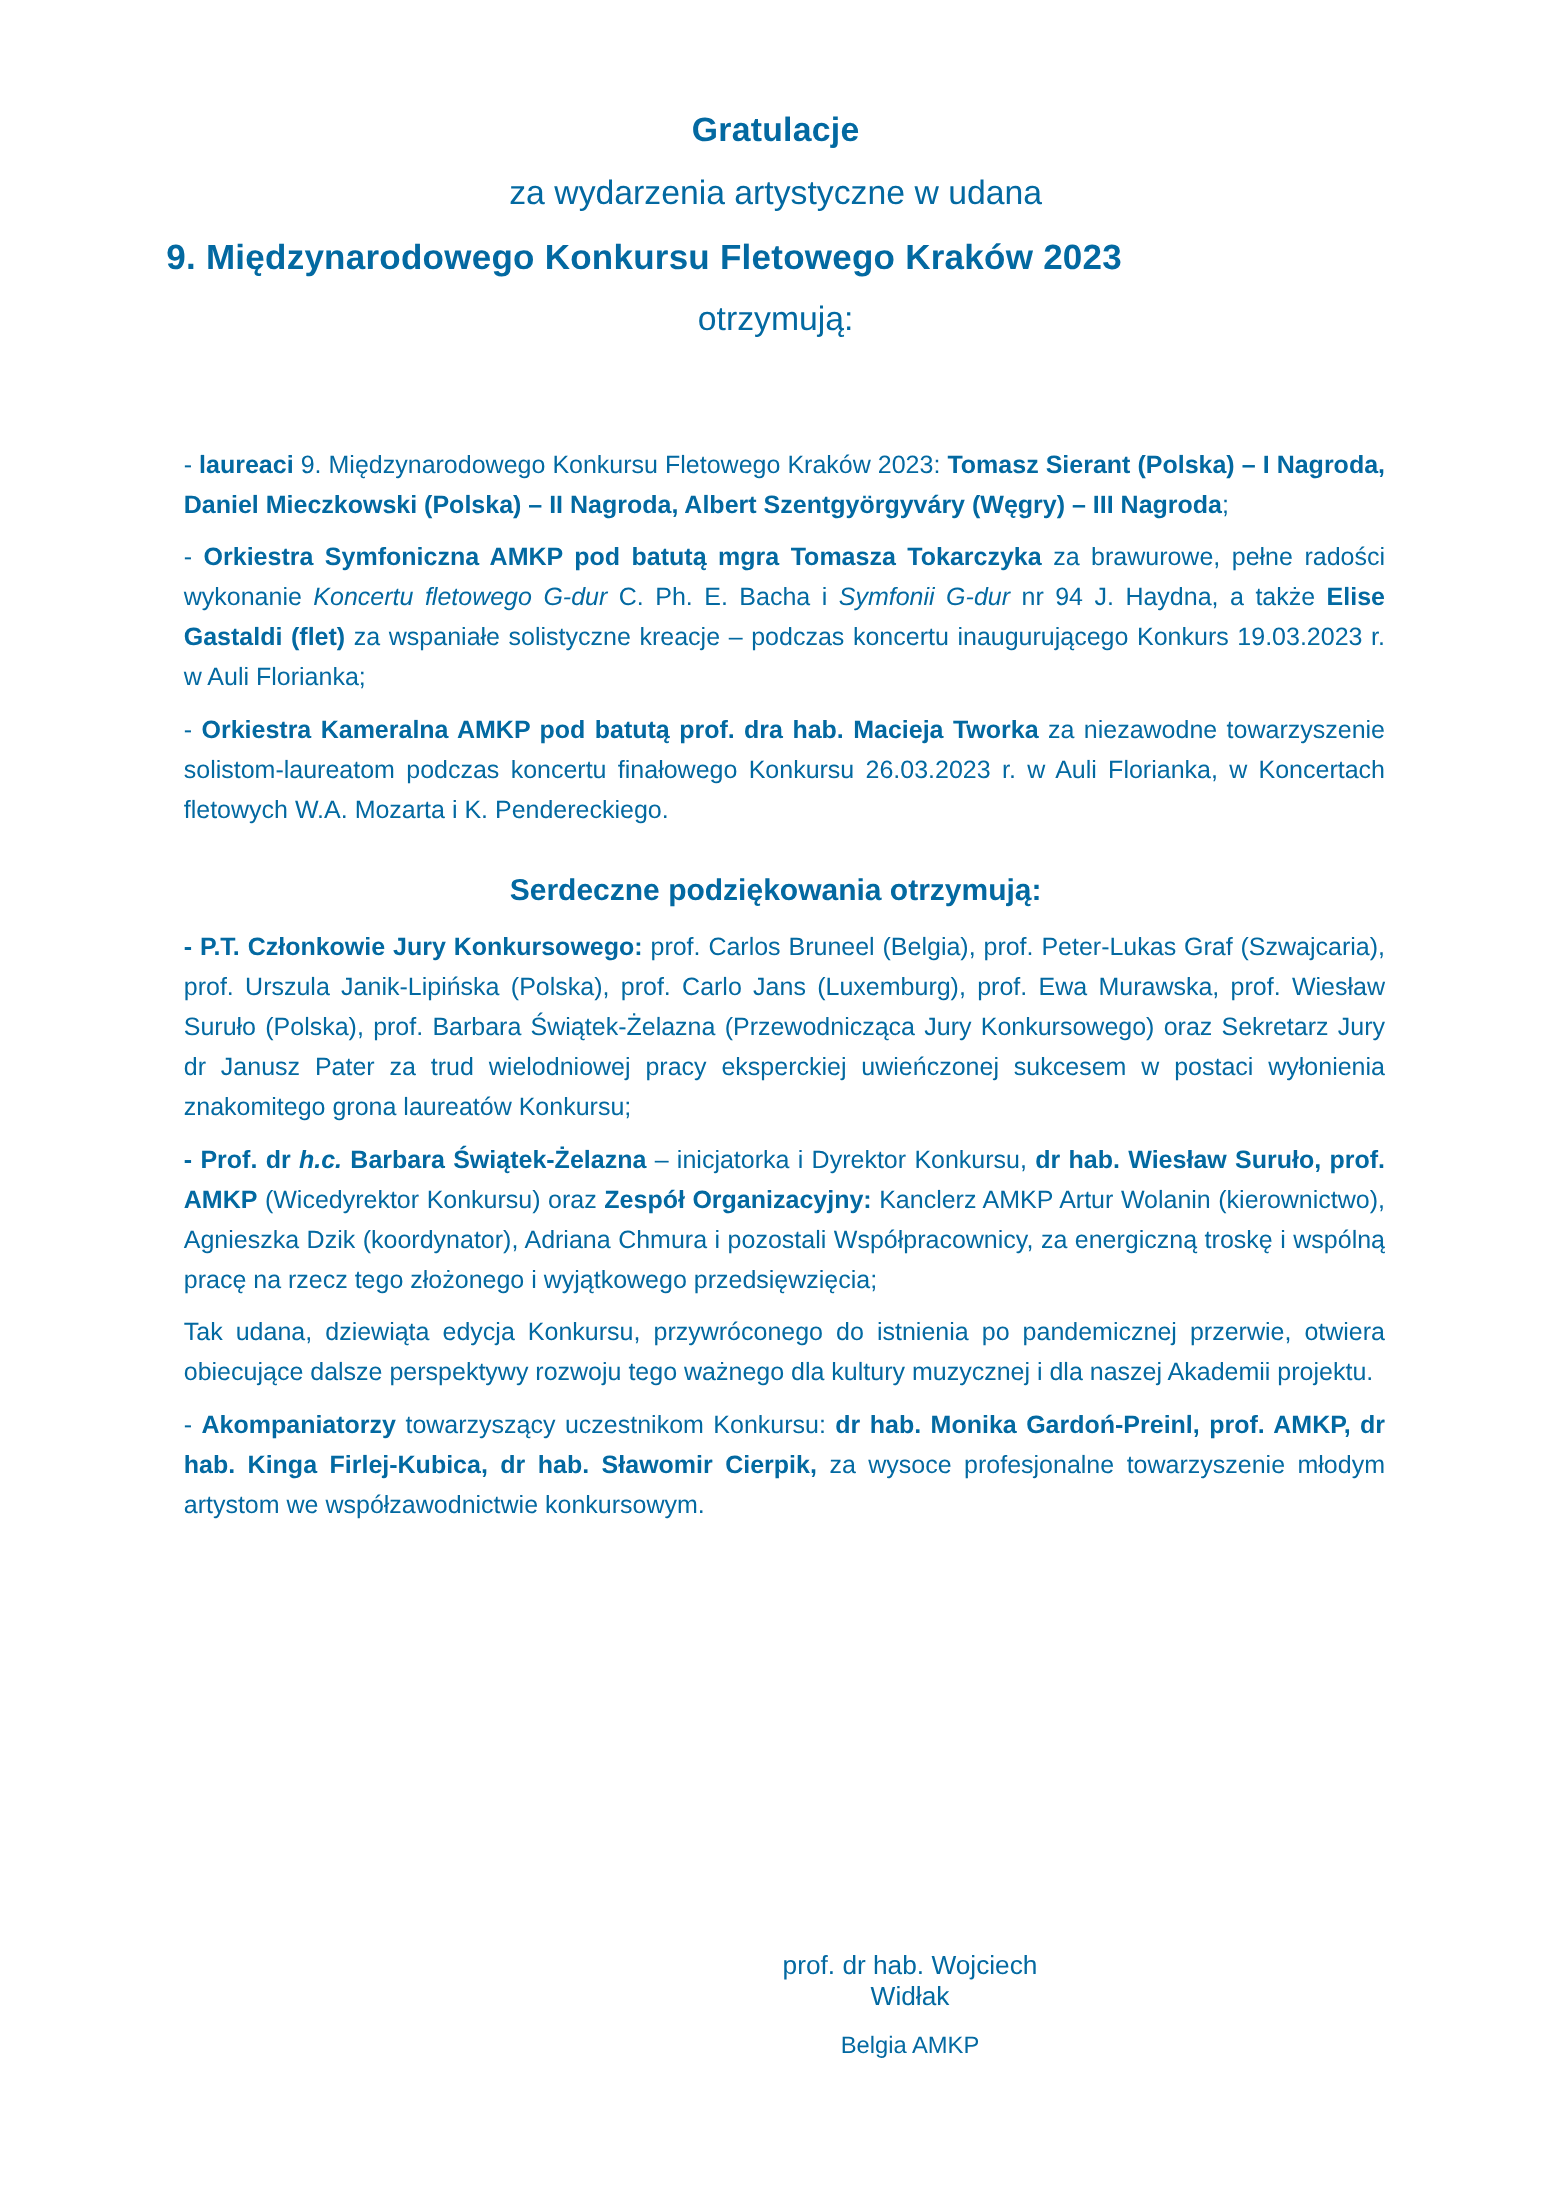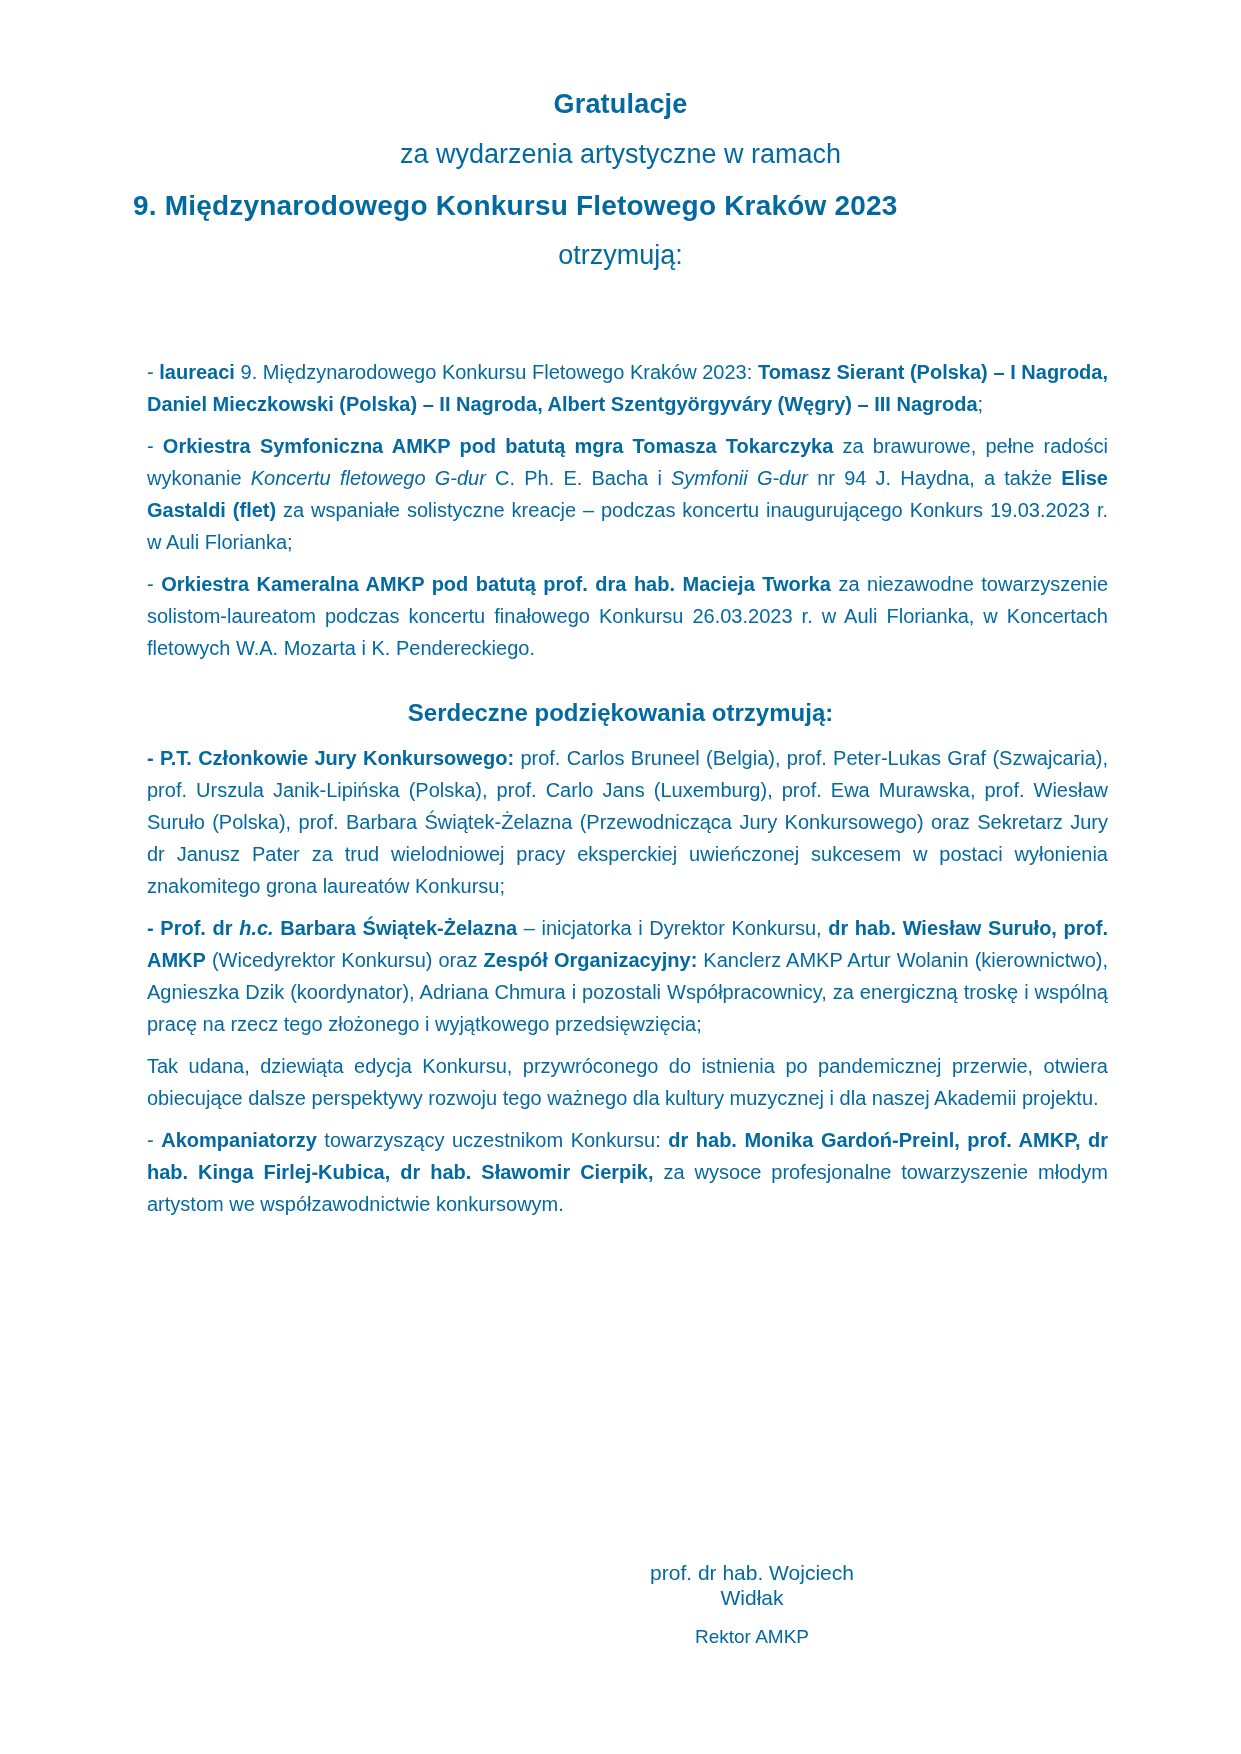--- a/index.html
+++ b/index.html
@@ -55,42 +55,42 @@
   .thanks-heading {
     font-size: 24px;
     font-weight: 700;
     text-align: center;
     margin: 36px 0 16px 0;
     line-height: 26px;
   }
   .signature {
     position: absolute;
     top: 1560px;
-    left: 616px;
+    left: 592px;
     width: 272px;
     text-align: center;
   }
   .sig-name {
     font-size: 21px;
     line-height: 1.2;
   }
   .sig-role {
     font-size: 19px;
     line-height: 1.2;
     margin-top: 16px;
   }
 </style>
 </head>
 <body>
 
 <div class="page">
 
   <header class="doc-header">
     <h1 class="title">Gratulacje</h1>
-    <p class="sub">za wydarzenia artystyczne w ramach</p>
+    <p class="sub">za wydarzenia artystyczne w udana</p>
     <h2 class="title2">9. Międzynarodowego Konkursu Fletowego Kraków 2023</h2>
     <p class="sub">otrzymują:</p>
   </header>
 
   <section class="body-text">
     <p class="para"><span>- </span><span style="font-weight: 700;">laureaci</span><span> 9. Międzynarodowego Konkursu Fletowego Kraków 2023: </span><span style="font-weight: 700;">Tomasz Sierant (Polska) – I Nagroda, Daniel Mieczkowski (Polska) – II Nagroda, Albert Szentgyörgyváry (Węgry) – III Nagroda</span><span>;</span></p>
     <p class="para"><span>- </span><span style="font-weight: 700;">Orkiestra Symfoniczna AMKP pod batutą mgra Tomasza Tokarczyka</span><span> za brawurowe, pełne radości wykonanie </span><span style="font-style: italic;">Koncertu fletowego G-dur</span><span> C. Ph. E. Bacha i </span><span style="font-style: italic;">Symfonii G-dur</span><span> nr 94 J. Haydna, a także </span><span style="font-weight: 700;">Elise Gastaldi (flet)</span><span> za wspaniałe solistyczne kreacje – podczas koncertu inaugurującego Konkurs 19.03.2023 r. w Auli Florianka;</span></p>
     <p class="para"><span>- </span><span style="font-weight: 700;">Orkiestra Kameralna AMKP pod batutą prof. dra hab. Macieja Tworka</span><span> za niezawodne towarzyszenie solistom-laureatom podczas koncertu finałowego Konkursu 26.03.2023 r. w Auli Florianka, w Koncertach fletowych W.A. Mozarta i K. Pendereckiego.</span></p>
   </section>
 
@@ -98,16 +98,16 @@
 
   <section class="body-text second">
     <p class="para"><span style="font-weight: 700;">- P.T. Członkowie Jury Konkursowego:</span><span> prof. Carlos Bruneel (Belgia), prof. Peter-Lukas Graf (Szwajcaria), prof. Urszula Janik-Lipińska (Polska), prof. Carlo Jans (Luxemburg), prof. Ewa Murawska, prof. Wiesław Suruło (Polska), prof. Barbara Świątek-Żelazna (Przewodnicząca Jury Konkursowego) oraz Sekretarz Jury dr Janusz Pater za trud wielodniowej pracy eksperckiej uwieńczonej sukcesem w postaci wyłonienia znakomitego grona laureatów Konkursu;</span></p>
     <p class="para"><span style="font-weight: 700;">- Prof. dr </span><span style="font-weight: 700; font-style: italic;">h.c.</span><span style="font-weight: 700;"> Barbara Świątek-Żelazna</span><span> – inicjatorka i Dyrektor Konkursu, </span><span style="font-weight: 700;">dr hab. Wiesław Suruło, prof. AMKP</span><span> (Wicedyrektor Konkursu) oraz </span><span style="font-weight: 700;">Zespół Organizacyjny:</span><span> Kanclerz AMKP Artur Wolanin (kierownictwo), Agnieszka Dzik (koordynator), Adriana Chmura i pozostali Współpracownicy, za energiczną troskę i wspólną pracę na rzecz tego złożonego i wyjątkowego przedsięwzięcia;</span></p>
     <p class="para"><span>Tak udana, dziewiąta edycja Konkursu, przywróconego do istnienia po pandemicznej przerwie, otwiera obiecujące dalsze perspektywy rozwoju tego ważnego dla kultury muzycznej i dla naszej Akademii projektu.</span></p>
     <p class="para"><span>- </span><span style="font-weight: 700;">Akompaniatorzy</span><span> towarzyszący uczestnikom Konkursu: </span><span style="font-weight: 700;">dr hab. Monika Gardoń-Preinl, prof. AMKP, dr hab. Kinga Firlej-Kubica, dr hab. Sławomir Cierpik,</span><span> za wysoce profesjonalne towarzyszenie młodym artystom we współzawodnictwie konkursowym.</span></p>
   </section>
 
   <div class="signature">
     <div class="sig-name">prof. dr hab. Wojciech Widłak</div>
-    <div class="sig-role">Rektor AMKP</div>
+    <div class="sig-role">Belgia AMKP</div>
   </div>
 
 </div>
 
 </body></html>

